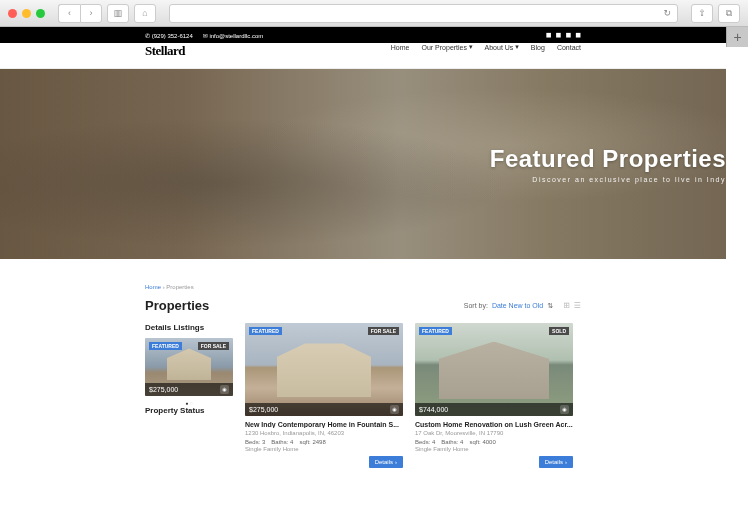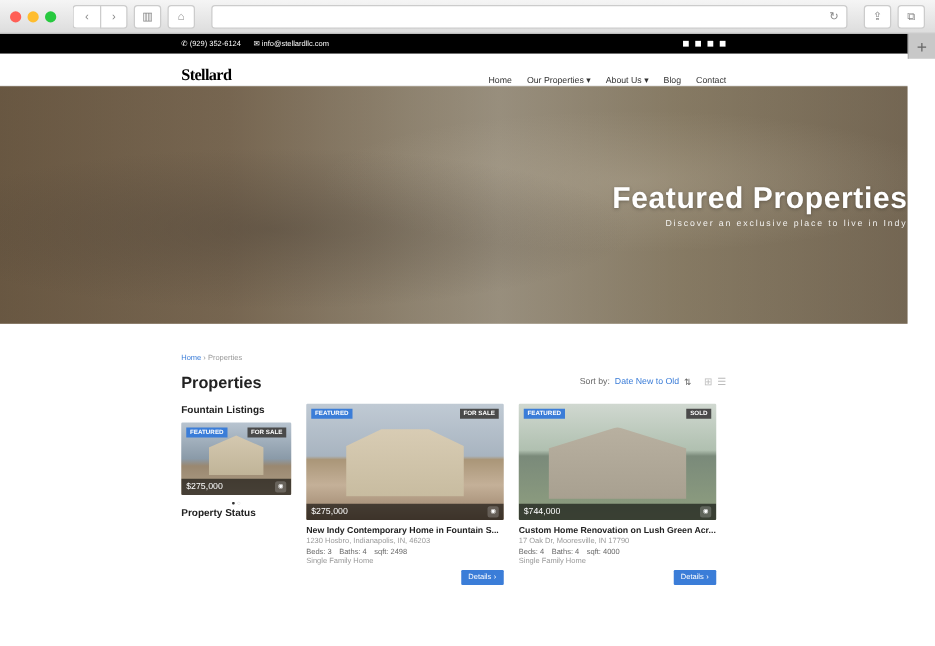--- a/index.html
+++ b/index.html
@@ -13,21 +13,21 @@
 .bbtn-group .bbtn:first-child{border-radius:3px 0 0 3px;border-right:0}
 .bbtn-group .bbtn:last-child{border-radius:0 3px 3px 0}
 .url-bar{flex:1;height:19px;background:#fff;border:1px solid #ccc;border-radius:3px;margin:0 8px;display:flex;align-items:center;justify-content:flex-end;padding:0 6px;font-size:9px;color:#888}
 .right-btns{display:flex;gap:5px}
 .viewport{height:490px;overflow:hidden;position:relative}
 .newtab{position:absolute;right:0;top:0;width:22px;height:20px;background:#c8c8c8;color:#666;font-size:14px;text-align:center;line-height:20px;border-left:1px solid #aaa}
 .page{position:absolute;top:0;left:0;right:22px;height:100%}
 .topbar{background:#000;height:16px;display:flex;align-items:center;padding:0 145px;color:#fff;font-size:6px}
 .topbar .left{display:flex;gap:10px}
 .topbar .socials{margin-left:auto;display:flex;gap:4px;font-size:7px}
-.navbar{height:26px;background:#fff;display:flex;align-items:flex-end;padding:0 145px;border-bottom:1px solid #eee}
+.navbar{height:26px;background:#fff;display:flex;align-items:flex-start;padding:0 145px;border-bottom:1px solid #eee}
 .logo{font-family:Georgia,serif;font-size:13px;font-weight:bold;letter-spacing:-0.5px}
 .navlinks{margin-left:auto;display:flex;gap:12px;font-size:7px;color:#333}
 .navlinks span{display:flex;align-items:center;gap:2px}
 .hero{height:190px;background:linear-gradient(rgba(40,35,30,0.35),rgba(40,35,30,0.35)),linear-gradient(90deg,#8b7355 0%,#a0896b 25%,#c4b59a 45%,#d4c8b0 55%,#b8a888 75%,#9c8a6f 100%);background-size:cover;display:flex;flex-direction:column;align-items:flex-end;justify-content:center;color:#fff;position:relative}
 .hero::before{content:"";position:absolute;inset:0;background:radial-gradient(ellipse at 30% 60%,rgba(70,60,50,0.4),transparent 40%),radial-gradient(ellipse at 70% 40%,rgba(200,190,170,0.3),transparent 35%)}
 .hero h1{font-size:24px;font-weight:bold;letter-spacing:0.5px;position:relative;text-shadow:0 1px 3px rgba(0,0,0,0.3)}
 .hero p{font-size:7px;letter-spacing:1.5px;margin-top:3px;position:relative;opacity:0.9}
 .content{padding:25px 145px}
 .breadcrumb{font-size:6px;color:#999;margin-bottom:8px}
 .breadcrumb .home{color:#3b7dd8}
@@ -136,21 +136,21 @@
           <span>⇅</span>
         </div>
         <div class="viewtoggle">
           <span>⊞</span>
           <span>☰</span>
         </div>
       </div>
 
       <div class="main-row">
         <div class="sidebar">
-          <h3>Fountain Listings</h3>
+          <h3>Details Listings</h3>
           <div class="thumb">
             <div class="badge featured">FEATURED</div>
             <div class="badge forsale">FOR SALE</div>
             <div class="price-strip">
                 <span>$275,000</span>
                 <span class="cam">◉</span>
               </div>
           </div>
           <div class="dots"><span class="active">●</span> ○</div>
           <h3 class="prop-status">Property Status</h3>

